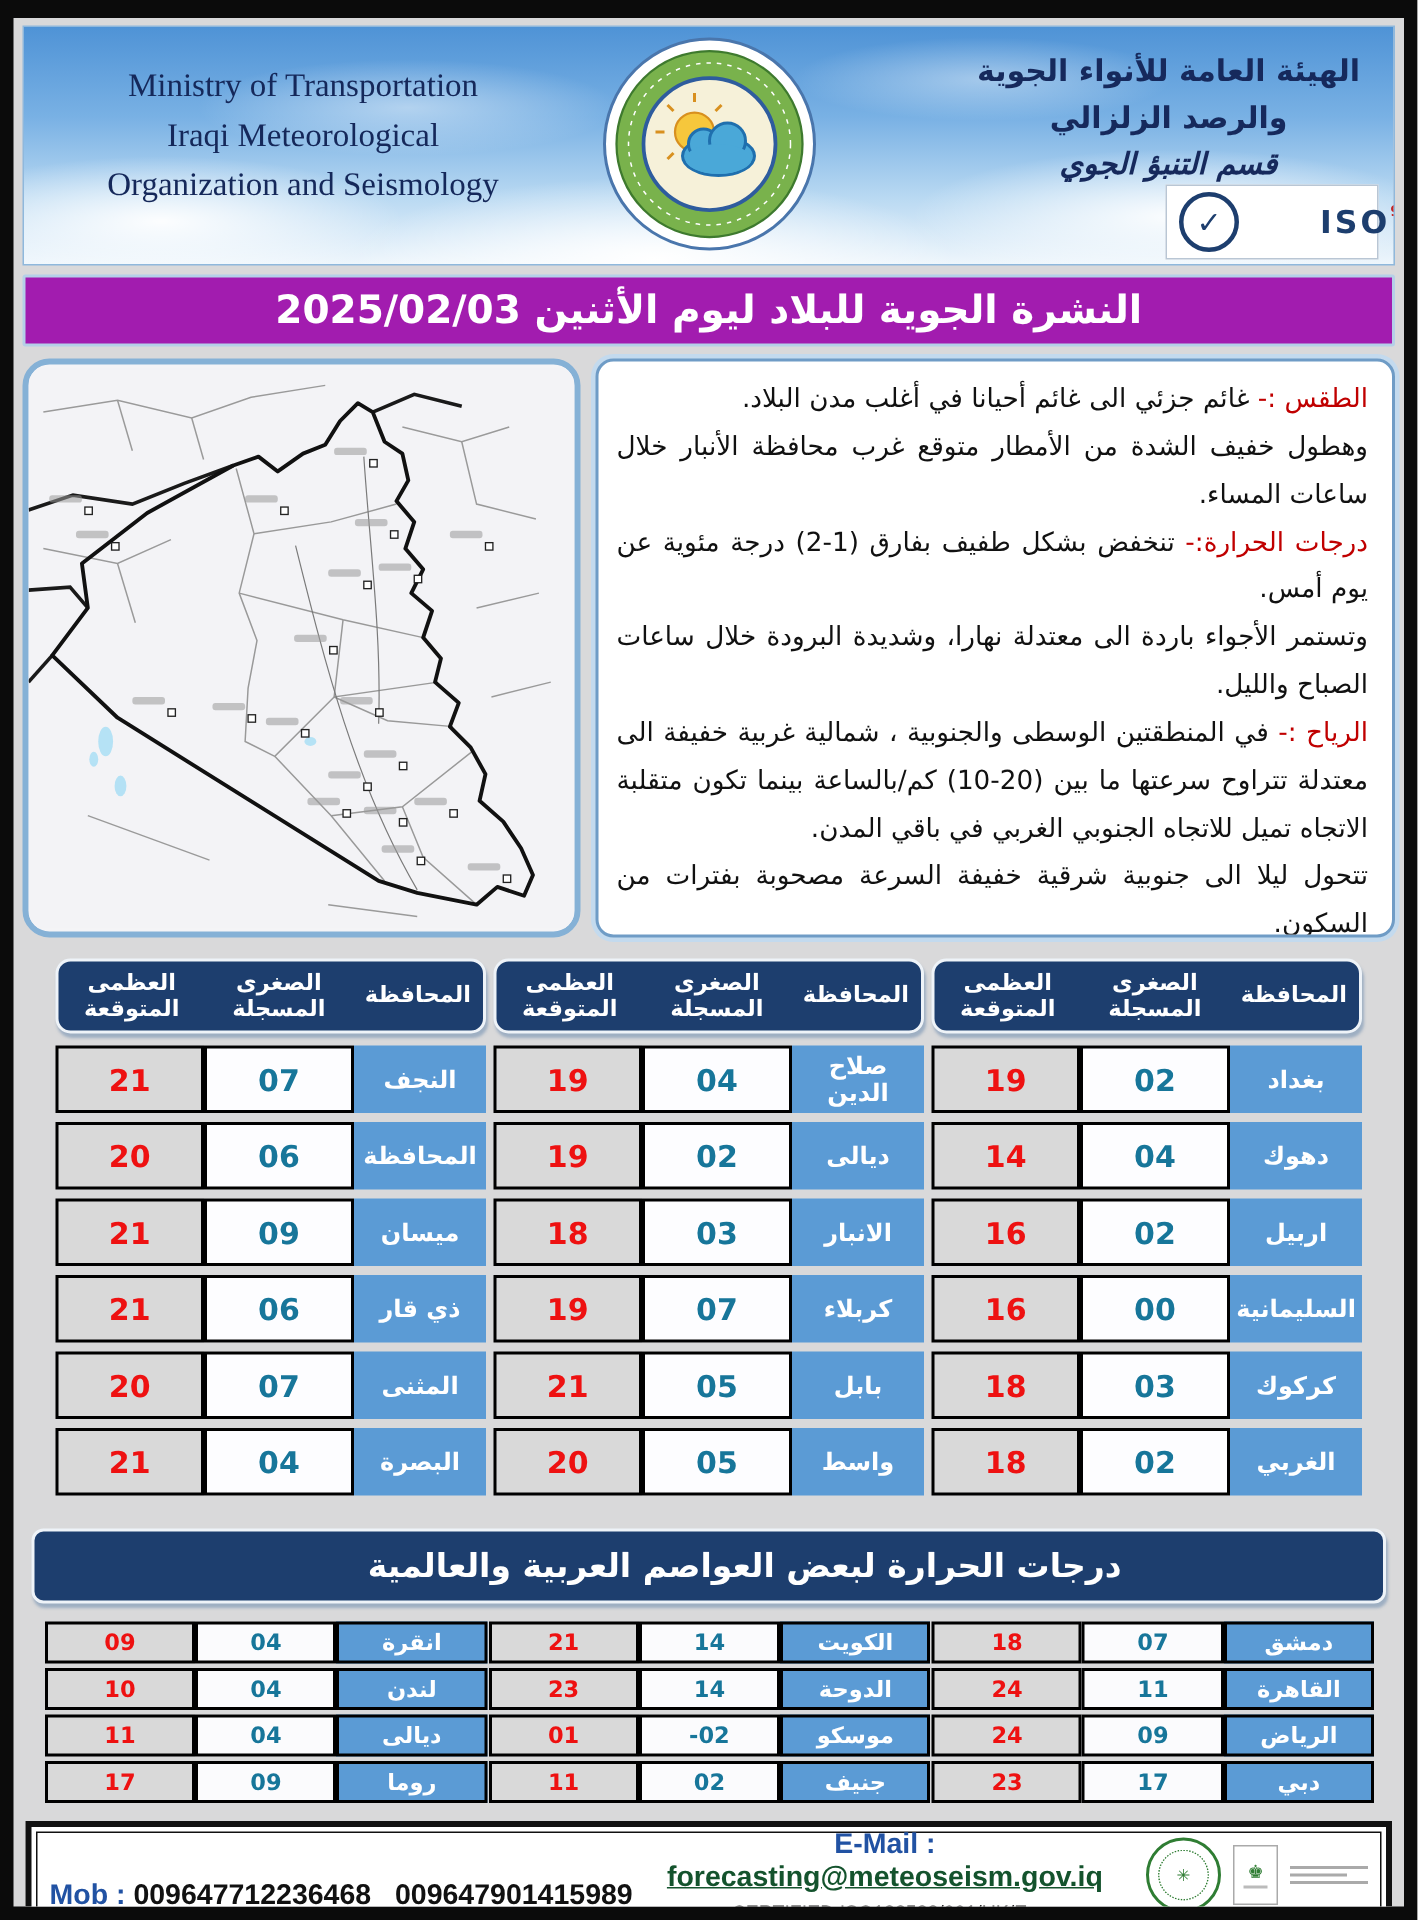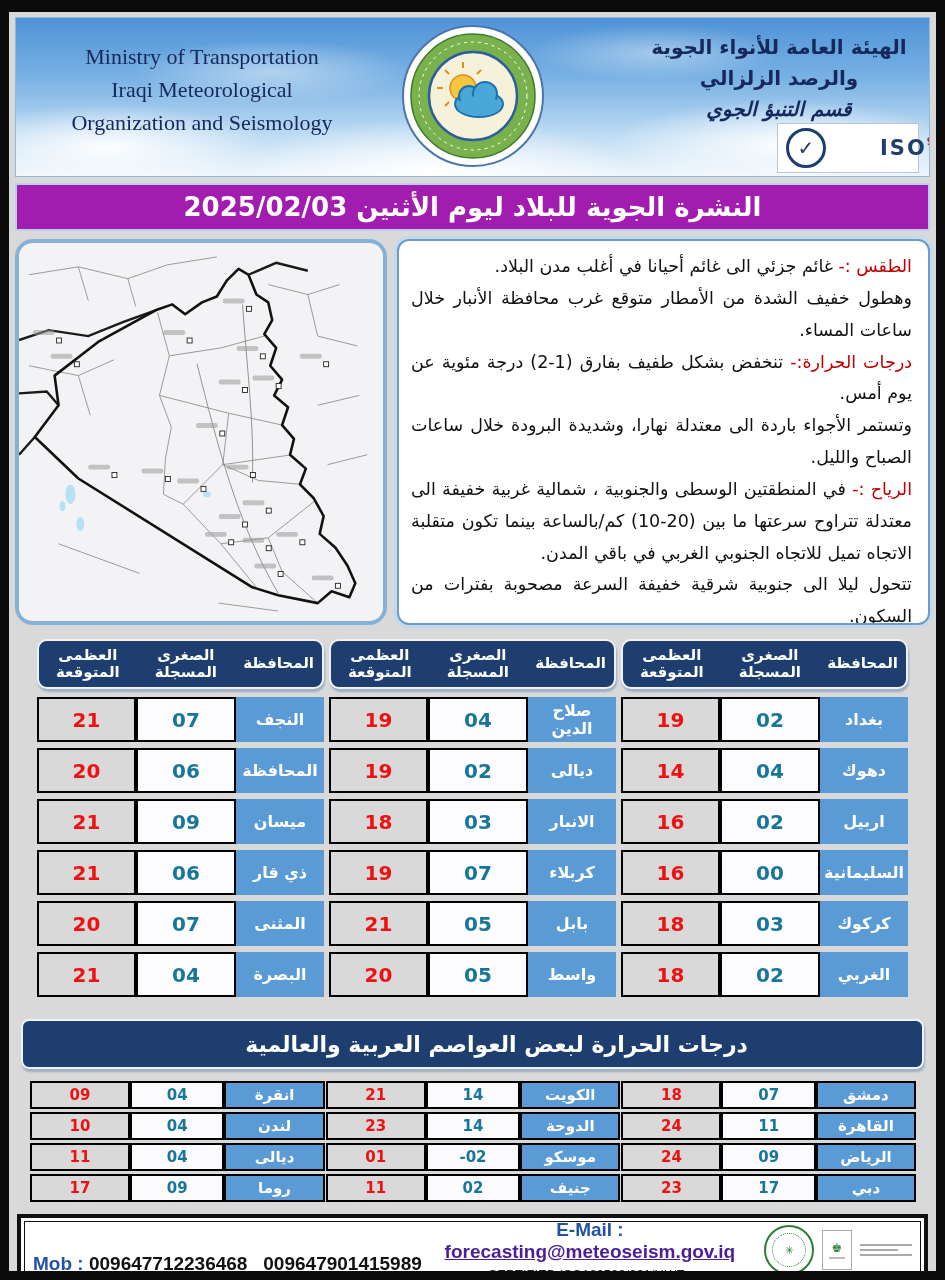--- a/index.html
+++ b/index.html
@@ -54,21 +54,21 @@
   .cap-city,.cap-min,.cap-max{display:flex;align-items:center;justify-content:center;border:2px solid #000;box-sizing:border-box;font-weight:bold;font-size:15px;}
   .cap-city{width:103px;background:#5b9bd5;color:#fff;}
   .cap-min{width:97px;background:#fbfbfd;color:#17769a;direction:ltr;}
   .cap-max{width:103px;background:#d9d9d9;color:#ee1111;direction:ltr;margin-left:1px;}
   
   .footer{margin:12px 2px 0;background:#fff;border:4px solid #111;box-shadow:inset 0 0 0 3px #fff,inset 0 0 0 4px #111;height:72px;display:flex;align-items:center;padding:0 12px;box-sizing:border-box;font-family:"Liberation Sans","DejaVu Sans",sans-serif;}
   .mob{font-size:19px;font-weight:bold;color:#111;white-space:nowrap;margin-top:28px;}
   .blue{color:#2152a3;}
   .emailblock{flex:1;text-align:center;}
   .emailline{font-size:19px;font-weight:bold;color:#2152a3;}
-  .emailline a{color:#4c1d95;}
+  .emailline a{color:#14532d;}
   .certline{font-size:13px;color:#222;margin-top:4px;font-weight:normal;}
   .logos{display:flex;align-items:center;gap:8px;margin-left:6px;}
   .stamp{width:46px;height:46px;border:2px solid #2f7d33;border-radius:50%;display:flex;align-items:center;justify-content:center;}
   .stamp-in{width:32px;height:32px;border:1px dotted #2f7d33;border-radius:50%;display:flex;align-items:center;justify-content:center;color:#2f7d33;font-size:11px;}
   .certmark{width:28px;height:38px;border:1px solid #aaa;display:flex;flex-direction:column;align-items:center;justify-content:center;color:#2f7d33;font-size:12px;gap:2px;}
   .certmark .bar{width:16px;height:2px;background:#bbb;}
   .tinytext{display:flex;flex-direction:column;gap:3px;}
   .tinytext .bar{width:52px;height:2px;background:#aaa;}
   .tinytext .bar.short{width:38px;}
 </style>

